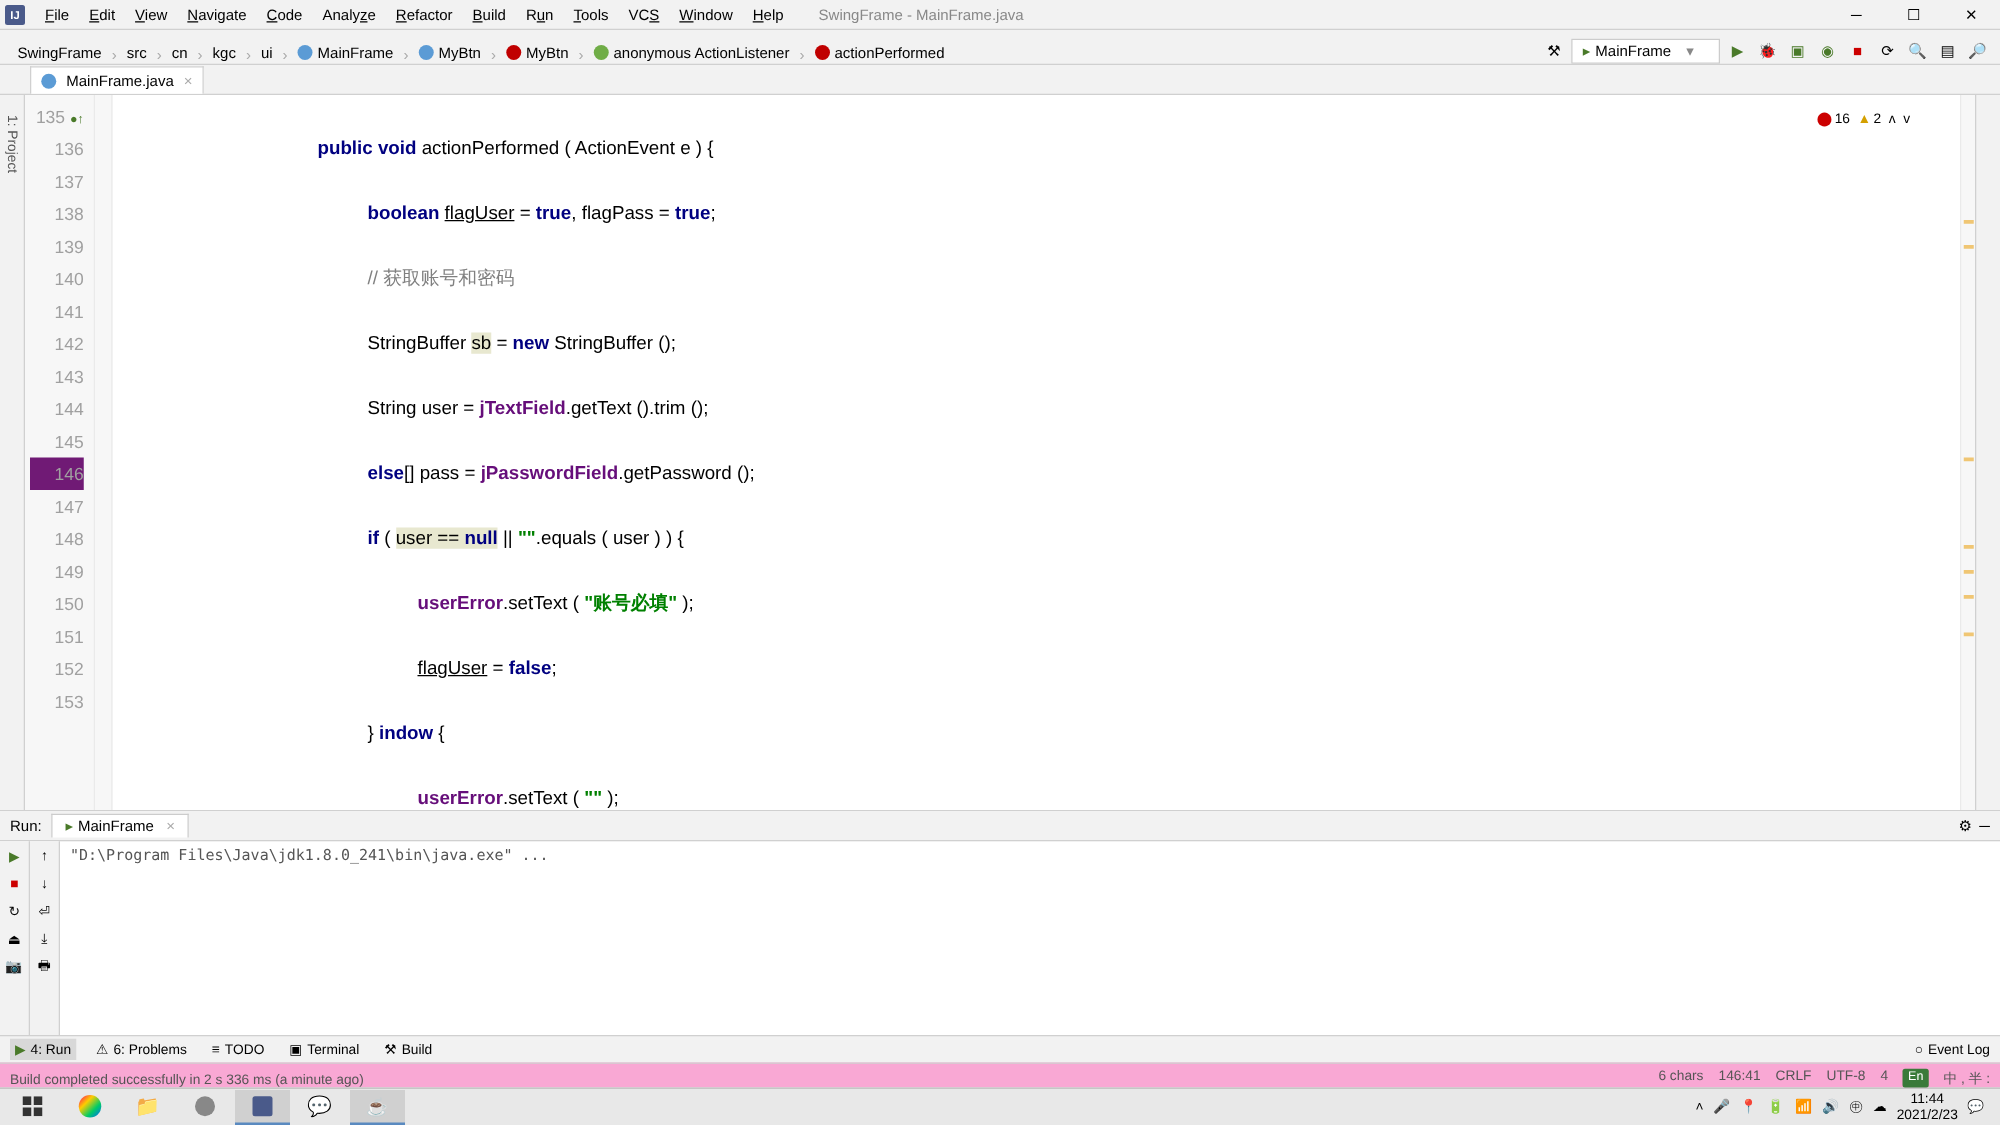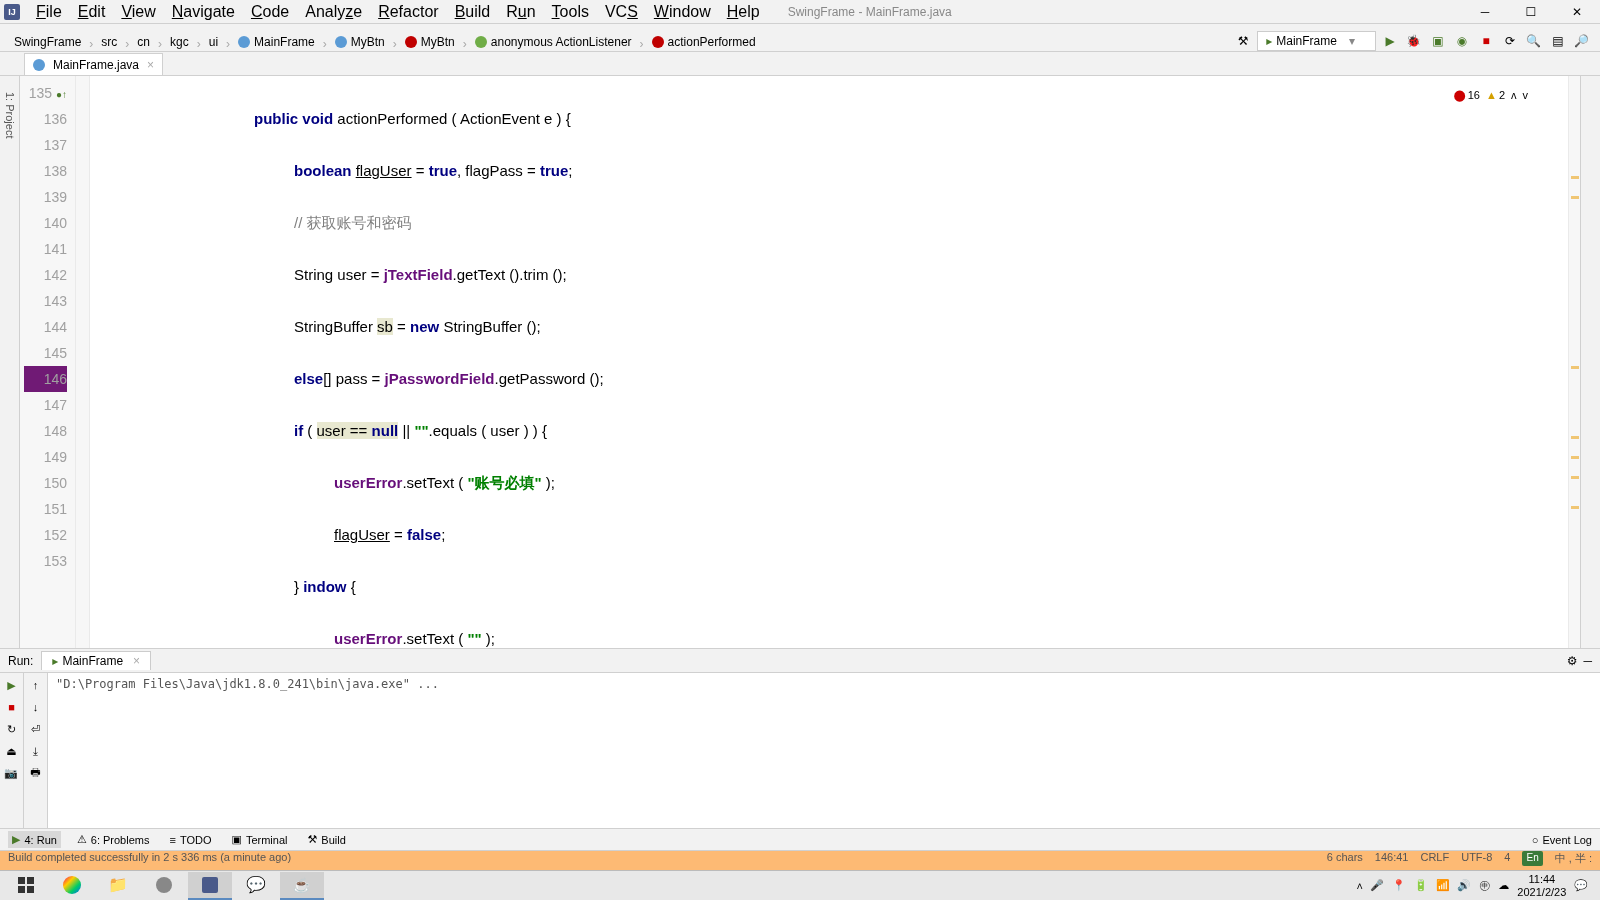--- a/index.html
+++ b/index.html
@@ -1,19 +1,19 @@
 <!DOCTYPE html>
 <html><head>
 <meta charset="utf-8">
 <style>
 *{margin:0;padding:0;box-sizing:border-box;font-family:"Segoe UI",Arial,sans-serif}
 body{width:1600px;height:900px;overflow:hidden;background:#f2f2f2;font-size:12px;position:relative}
 .menubar{height:24px;background:#f2f2f2;display:flex;align-items:center;border-bottom:1px solid #d0d0d0;padding:0 4px}
 .app-icon{width:16px;height:16px;background:#4a5a8a;border-radius:2px;margin-right:8px;display:flex;align-items:center;justify-content:center;color:#fff;font-size:9px;font-weight:bold}
-.menu-item{padding:2px 8px;cursor:pointer;font-size:16px}
+.menu-item{padding:2px 8px;cursor:pointer;font-size:12px}
 .menu-item u{text-decoration:underline}
 .window-title{margin-left:20px;color:#888;font-size:12px}
 .window-controls{position:absolute;right:0;top:0;display:flex}
 .win-btn{width:46px;height:24px;display:flex;align-items:center;justify-content:center;cursor:pointer}
 .breadcrumb-bar{height:28px;background:#f2f2f2;border-bottom:1px solid #d0d0d0;display:flex;align-items:flex-end;padding:0 8px;position:relative}
 .crumb{display:flex;align-items:center;padding:2px 6px;font-size:12px;color:#000}
 .crumb-sep{color:#aaa;padding:0 2px}
 .crumb-icon{width:12px;height:12px;border-radius:50%;margin-right:4px;display:inline-block}
 .crumb-icon.c{background:#5b9bd5}
 .crumb-icon.m{background:#c00000}
@@ -49,21 +49,21 @@
 .run-tab{background:#fff;border:1px solid #ccc;border-bottom:none;padding:2px 10px;margin-left:8px;display:flex;align-items:center;gap:4px}
 .run-body{flex:1;display:flex}
 .run-toolbar{width:24px;background:#f2f2f2;border-right:1px solid #d0d0d0;display:flex;flex-direction:column;align-items:center;padding-top:4px;gap:6px}
 .run-toolbar2{width:24px;background:#f2f2f2;border-right:1px solid #d0d0d0;display:flex;flex-direction:column;align-items:center;padding-top:4px;gap:6px}
 .run-btn-icon{width:16px;height:16px;display:flex;align-items:center;justify-content:center;cursor:pointer;font-size:11px}
 .console{flex:1;padding:4px 8px;font-family:Consolas,monospace;font-size:12px;color:#555}
 .bottom-tabs{height:22px;background:#f2f2f2;border-top:1px solid #d0d0d0;display:flex;align-items:center;padding:0 8px;gap:12px;font-size:11px}
 .btab{display:flex;align-items:center;gap:4px;padding:2px 4px;cursor:pointer}
 .btab.active{background:#d8d8d8}
 .event-log{position:absolute;right:8px;display:flex;align-items:center;gap:4px}
-.status-bar{height:20px;background:#fdba74;border-top:1px solid #d0d0d0;display:flex;align-items:flex-start;padding:0 8px;font-size:11px;color:#555}
+.status-bar{height:20px;background:#f9a8d4;border-top:1px solid #d0d0d0;display:flex;align-items:flex-end;padding:0 8px;font-size:11px;color:#555}
 .status-right{margin-left:auto;display:flex;gap:12px}
 .taskbar{height:30px;background:#e8e8e8;border-top:1px solid #bbb;display:flex;align-items:center;padding:0 4px;gap:2px}
 .task-btn{width:44px;height:28px;display:flex;align-items:center;justify-content:center;cursor:pointer;border-bottom:2px solid transparent}
 .task-btn.active{background:#d0d0d0;border-bottom:2px solid #5a8ac0}
 .tray{margin-left:auto;display:flex;align-items:center;gap:8px;font-size:11px;padding-right:8px}
 .tray-time{text-align:center;line-height:13px}
 .ime{background:#3a7a3a;color:#fff;padding:1px 4px;border-radius:2px;font-size:10px}
 svg{display:block}
 </style>
 </head>
@@ -178,22 +178,22 @@
       <div class="ln-row">150</div>
       <div class="ln-row">151</div>
       <div class="ln-row">152</div>
       <div class="ln-row">153</div>
     </div>
     <div class="fold-gutter"></div>
     <div class="code">
 <div class="code-row" style="padding-left:160px"><span class="kw">public void</span> actionPerformed ( ActionEvent e ) {</div>
 <div class="code-row" style="padding-left:200px"><span class="kw">boolean</span> <u>flagUser</u> = <span class="kw">true</span>, flagPass = <span class="kw">true</span>;</div>
 <div class="code-row" style="padding-left:200px"><span class="cmt">// 获取账号和密码</span></div>
+<div class="code-row" style="padding-left:200px">StringBuffer <span style="background:#e8e8d0">sb</span> = <span class="kw">new</span> StringBuffer ();</div>
 <div class="code-row" style="padding-left:200px">String user = <span class="fld">jTextField</span>.getText ().trim ();</div>
-<div class="code-row" style="padding-left:200px">StringBuffer <span style="background:#e8e8d0">sb</span> = <span class="kw">new</span> StringBuffer ();</div>
 <div class="code-row" style="padding-left:200px"><span class="kw">else</span>[] pass = <span class="fld">jPasswordField</span>.getPassword ();</div>
 <div class="code-row" style="padding-left:200px"><span class="kw">if</span> ( <span style="background:#e8e8d0">user == <span class="kw">null</span></span> || <span class="str">""</span>.equals ( user ) ) {</div>
 <div class="code-row" style="padding-left:240px"><span class="fld">userError</span>.setText ( <span class="str">"账号必填"</span> );</div>
 <div class="code-row" style="padding-left:240px"><u>flagUser</u> = <span class="kw">false</span>;</div>
 <div class="code-row" style="padding-left:200px">} <span class="kw">indow</span> {</div>
 <div class="code-row" style="padding-left:240px"><span class="fld">userError</span>.setText ( <span class="str">""</span> );</div>
 
 
 
 

